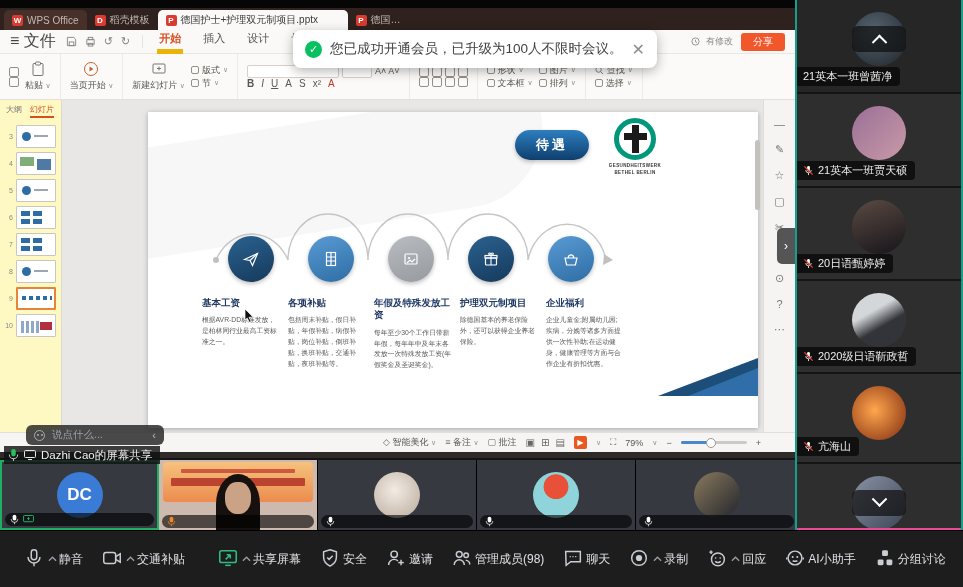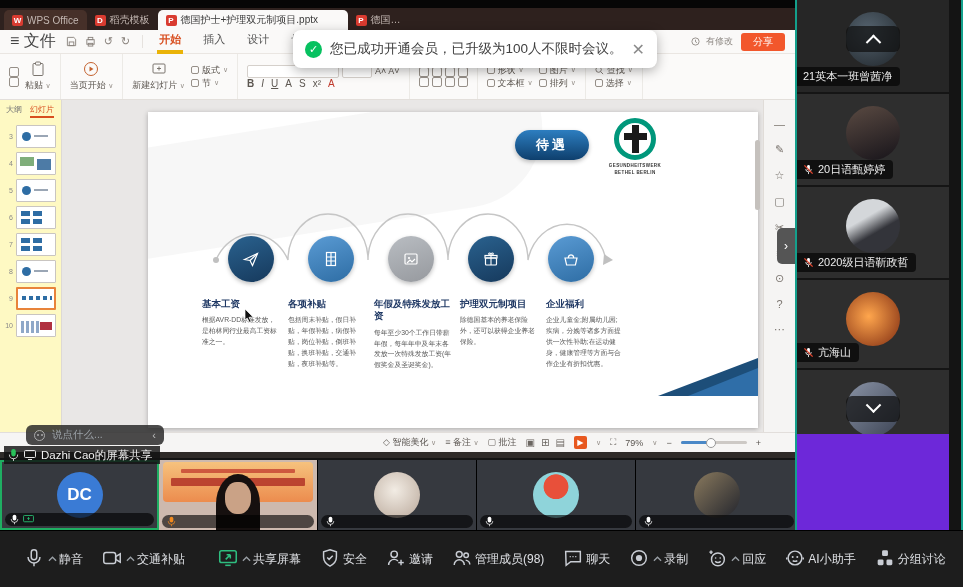--- a/index.html
+++ b/index.html
@@ -17,21 +17,21 @@
   .wtab .tico { width:11px; height:11px; border-radius:2px; background:#d93b30; color:#fff; font-size:8px; font-weight:bold; display:flex; align-items:center; justify-content:center; flex:none; }
   .wtab.first { background:#463029; }
   .wtab.active { background:#faf9f8; color:#3a3a3a; width:190px; }
   .wtab.clip { width:52px; }
 
   .menubar { position:absolute; left:0; top:30px; width:795px; height:24px; background:#faf9f8; display:flex; align-items:center; font-size:11px; color:#555; border-bottom:1px solid #eae6e2; }
   .filebtn { font-size:16px; color:#444; padding:0 10px; }
   .mini-icons { display:flex; gap:8px; align-items:center; color:#8a837d; font-size:11px; padding-right:12px; border-right:1px solid #e6e2de; }
   .mtabs { display:flex; gap:18px; padding-left:14px; }
   .mtab { padding:3px 2px; }
-  .mtab.active { color:#d84e1f; font-weight:bold; border-bottom:4px solid #eab308; }
+  .mtab.active { color:#d84e1f; font-weight:bold; border-bottom:7px solid #eab308; }
   .menu-right { margin-left:auto; display:flex; align-items:center; gap:8px; padding-right:10px; }
   .modified { font-size:9px; color:#8f8a85; display:flex; gap:6px; align-items:center; }
   .sharebtn { background:#f2572c; color:#fff; font-size:10px; padding:2px 12px; border-radius:3px; }
 
   .ribbon { position:absolute; left:0; top:54px; width:795px; height:46px; background:#fbfaf9; border-bottom:1px solid #e3dfdb; display:flex; align-items:stretch; overflow:hidden; }
   .rgroup { display:flex; align-items:center; gap:6px; padding:4px 9px; border-right:1px solid #eceae6; }
   .rbig { display:flex; flex-direction:column; align-items:center; justify-content:center; gap:2px; font-size:9px; color:#5c5650; }
   .rcol { display:flex; flex-direction:column; justify-content:center; font-size:9px; color:#5c5650; }
   .rrow { display:flex; align-items:center; gap:3px; }
   .ic { width:10px; height:10px; border:1px solid #968f88; border-radius:2px; flex:none; }
@@ -70,21 +70,21 @@
   .ring::before { content:""; position:absolute; left:13px; top:2px; width:7px; height:28px; background:#1a1a1a; }
   .ring::after { content:""; position:absolute; left:5px; top:10px; width:23px; height:7px; background:#1a1a1a; }
   .logotext { margin-top:3px; font-size:4.5px; font-weight:bold; color:#333; letter-spacing:.4px; line-height:1.5; }
   .flow { position:absolute; left:64px; top:90px; width:404px; height:100px; }
   .fcircle { position:absolute; top:34px; width:46px; height:46px; border-radius:50%; display:flex; align-items:center; justify-content:center; box-shadow:0 2px 4px rgba(0,0,0,.25); }
   .c-navy { background:linear-gradient(160deg,#2a628f,#16395c); }
   .c-blue { background:linear-gradient(160deg,#5a9bd4,#2e6da4); }
   .c-gray { background:linear-gradient(160deg,#b9bdc2,#96999e); }
   .cols { position:absolute; left:54px; top:186px; display:grid; grid-template-columns:repeat(5,86px); }
   .col { padding-right:8px; }
-  .clabel { font-size:9.5px; font-weight:bold; color:#1f3864; margin-bottom:5px; line-height:1.3; }
+  .clabel { font-size:9.5px; font-weight:bold; color:#1f3864; margin-bottom:5px; line-height:1.3;font-family:Liberation Mono, monospace; }
   .ctext { font-size:6.8px; color:#595959; line-height:1.6; }
   .tri { position:absolute; right:0; top:246px; }
   .cursor { position:absolute; left:96px; top:196px; }
 
   .rail { position:absolute; left:763px; top:100px; width:32px; height:332px; background:#f5f4f3; border-left:1px solid #e0dcd8; display:flex; flex-direction:column; align-items:center; gap:13px; padding-top:18px; font-size:11px; color:#7b756f; }
   .vscroll { position:absolute; left:755px; top:140px; width:5px; height:70px; background:#c5c1bd; border-radius:3px; }
   .expand-tab { position:absolute; left:777px; top:228px; width:18px; height:36px; background:#555; border-radius:5px 0 0 5px; color:#fff; font-size:12px; display:flex; align-items:center; justify-content:center; z-index:4; }
 
   .statusbar { position:absolute; left:0; top:432px; width:795px; height:20px; background:#f6f5f4; border-top:1px solid #e2dedb; display:flex; align-items:center; justify-content:flex-end; gap:9px; padding-right:34px; font-size:9px; color:#5a5550; }
   .sb-ic { font-size:9px; color:#6b6661; }
@@ -122,21 +122,21 @@
   .cam2 .banner::before { content:""; position:absolute; left:18px; top:7px; right:18px; height:4px; background:#c23a2e; opacity:.75; border-radius:1px; }
   .cam2 .banner::after { content:""; position:absolute; left:8px; top:16px; right:8px; height:8px; background:#b23327; opacity:.85; border-radius:1px; }
   .cam2 .hair { position:absolute; left:50%; top:14px; transform:translateX(-50%); width:44px; height:60px; background:#16100f; border-radius:50% 50% 0 0; }
   .cam2 .face { position:absolute; left:50%; top:22px; transform:translateX(-50%); width:26px; height:32px; background:#caa286; border-radius:45%; }
   .pet { background:radial-gradient(circle at 45% 40%,#f2ece4,#b9a89a); }
   .toon { background:radial-gradient(circle at 50% 32%,#e8503a 31%,#8fd4da 33%); }
   .dark-p { background:linear-gradient(135deg,#8a7a5e,#23252d); }
   .vlabel { position:absolute; left:3px; right:3px; bottom:2px; height:13px; background:rgba(0,0,0,.62); border-radius:7px; display:flex; align-items:center; gap:4px; padding:0 5px; }
 
   
-  .sidebar { position:absolute; left:797px; top:0; width:152px; height:530px; background:#6d28d9; }
+  .sidebar { position:absolute; left:797px; top:0; width:164px; height:530px; background:#ec4899; }
   .ptile { position:relative; width:100%; border-bottom:2px solid #151515; background:#2e2e2e; overflow:hidden; }
   .pavatar { position:absolute; left:50%; top:12px; transform:translateX(-50%); width:54px; height:54px; border-radius:50%; }
   .pa1 { background:radial-gradient(circle at 40% 35%,#55636f,#20262b); }
   .pa2 { background:linear-gradient(135deg,#9a6f96,#c99aa8); }
   .pa3 { background:linear-gradient(160deg,#5a4a42,#17141a); }
   .pa4 { background:linear-gradient(150deg,#d4d7da 35%,#33343a 60%); }
   .pa5 { background:radial-gradient(circle at 42% 45%,#ffa64d,#7d2a10); }
   .pa6 { background:linear-gradient(135deg,#8a93a6,#3c4454); }
   .chev-overlay { position:absolute; left:50%; top:26px; transform:translateX(-50%); width:54px; height:26px; background:rgba(15,15,15,.72); border-radius:6px; display:flex; align-items:center; justify-content:center; }
   .chev { width:11px; height:11px; border-left:2.5px solid #fff; border-top:2.5px solid #fff; }
@@ -588,20 +588,32 @@
   <div class="sidebar">
     <div class="ptile" style="height:94px;background:#262626">
       <div class="pavatar pa1"></div>
       <div class="chev-overlay">
           <div class="chev up"></div>
         </div>
       <div class="plabel">
           <span class="pname">21英本一班曾茜净</span>
         </div>
     </div>
+    <div class="ptile" style="height:94px">
+      <div class="pavatar pa2"></div>
+      <div class="plabel">
+        <svg width="11" height="11" viewBox="0 0 12 12">
+            <rect x="4.5" y="1" width="3" height="6" rx="1.5" fill="#fff"></rect>
+            <path d="M3 5.5a3 3 0 0 0 6 0" fill="none" stroke="#fff" stroke-width=".9"></path>
+            <line x1="6" y1="8.8" x2="6" y2="11" stroke="#fff" stroke-width=".9"></line>
+            <line x1="1.5" y1="1.5" x2="10.5" y2="10.5" stroke="#e0452e" stroke-width="1.5"></line>
+          </svg>
+        <span class="pname">21英本一班贾天硕</span>
+      </div>
+    </div>
     <div class="ptile" style="height:93px">
       <div class="pavatar pa3"></div>
       <div class="plabel">
         <svg width="11" height="11" viewBox="0 0 12 12">
             <rect x="4.5" y="1" width="3" height="6" rx="1.5" fill="#fff"></rect>
             <path d="M3 5.5a3 3 0 0 0 6 0" fill="none" stroke="#fff" stroke-width=".9"></path>
             <line x1="6" y1="8.8" x2="6" y2="11" stroke="#fff" stroke-width=".9"></line>
             <line x1="1.5" y1="1.5" x2="10.5" y2="10.5" stroke="#e0452e" stroke-width="1.5"></line>
           </svg>
         <span class="pname">20日语甄婷婷</span>

